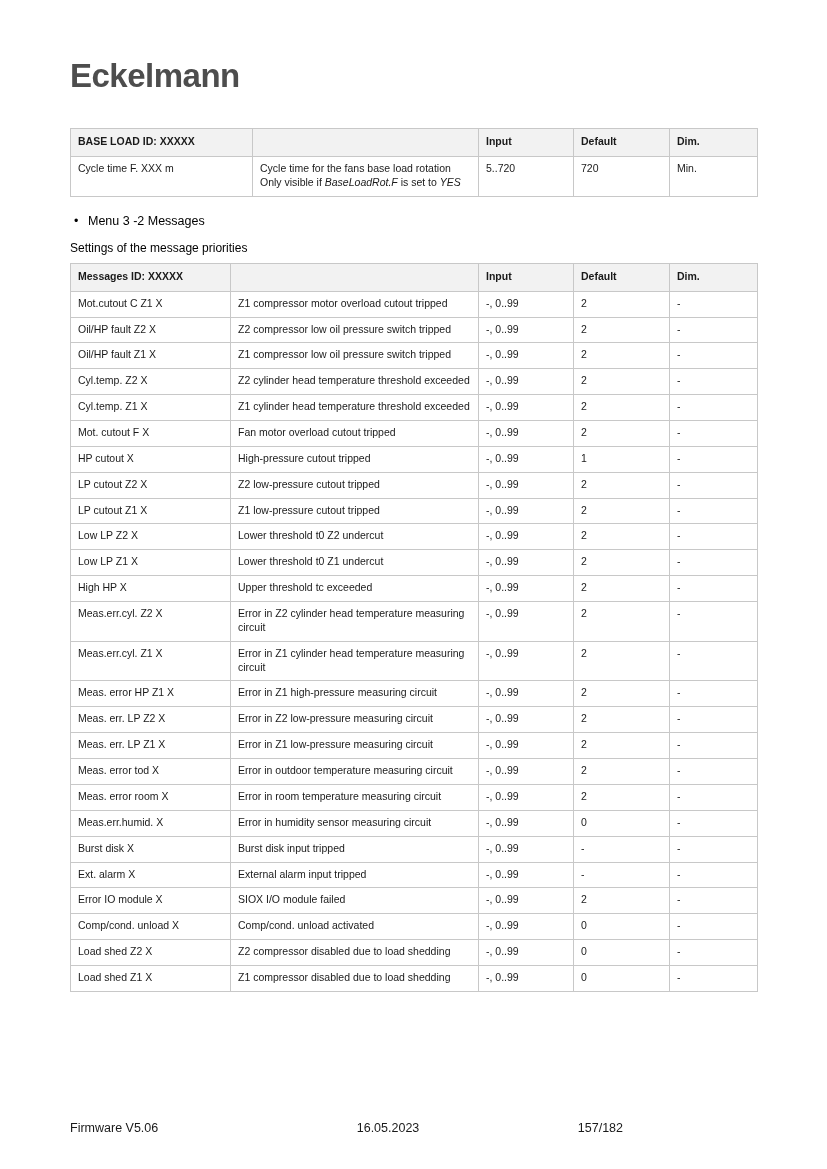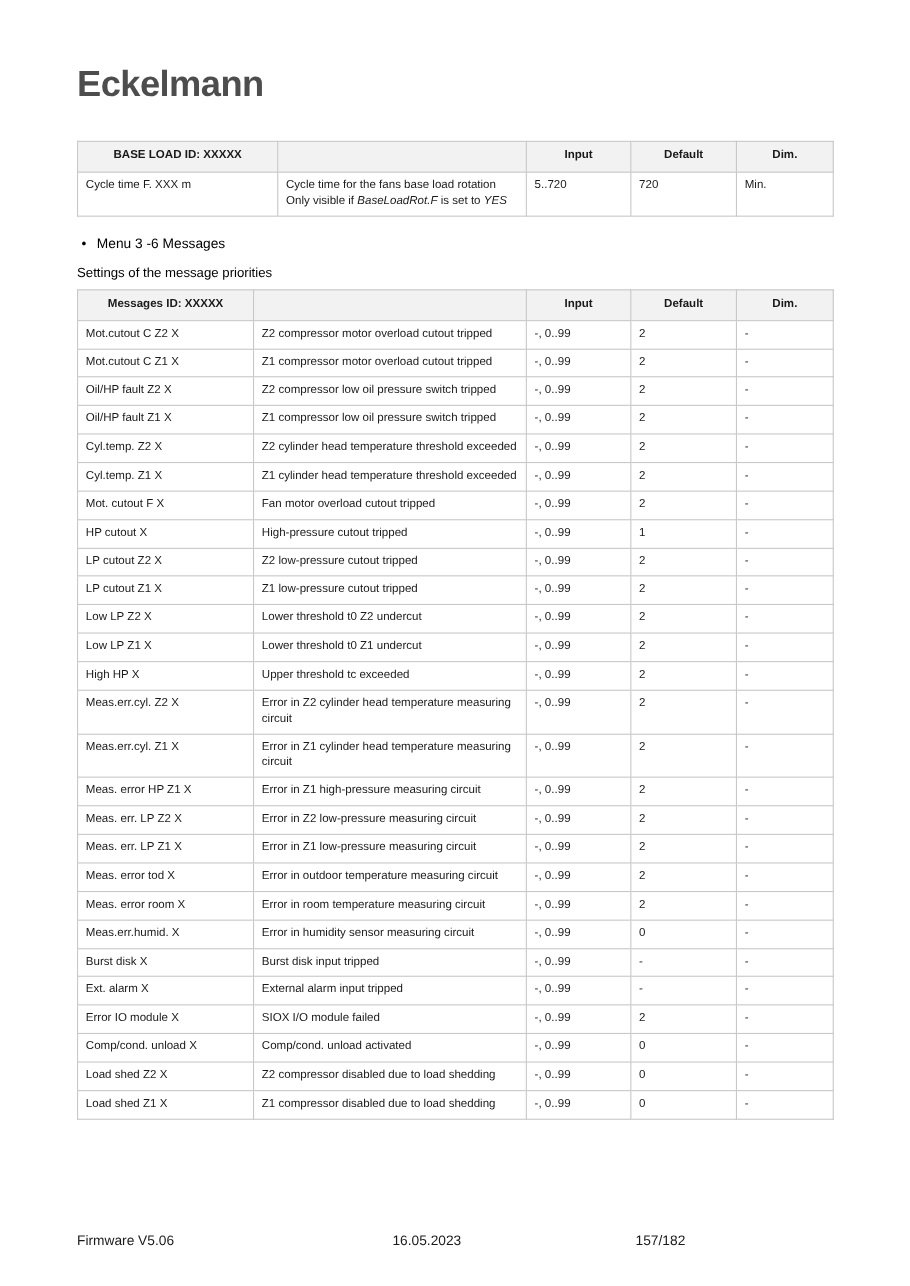--- a/index.html
+++ b/index.html
@@ -43,21 +43,20 @@
     text-align: left;
     font-weight: normal;
     line-height: 1.32;
   }
   table.param thead th {
     background: #f2f2f2;
     font-weight: bold;
     font-size: 10.5px;
     padding-top: 6px;
     padding-bottom: 7px;
-    text-align: center;
   }
   .t1 col.c1 { width: 182px; }
   .bullet-line {
     margin: 17px 0 0 0;
     font-size: 12.5px;
     padding-left: 18px;
     position: relative;
     color: #000;
   }
   .bullet-line .dot {
@@ -118,21 +117,21 @@
         </td>
         <td>5..720</td>
         <td>720</td>
         <td>Min.</td>
       </tr>
     </tbody>
   </table>
 
   <div class="bullet-line">
     <span class="dot">•</span>
-    <span>Menu 3 -6 Messages</span>
+    <span>Menu 3 -2 Messages</span>
   </div>
 
   <div class="subtitle">Settings of the message priorities</div>
 
   <table class="param t2">
     <colgroup>
       <col style="width:160px">
       <col style="width:248px">
       <col style="width:95px">
       <col style="width:96px">
@@ -142,27 +141,20 @@
       <tr>
         <th>Messages ID: XXXXX</th>
         <th></th>
         <th>Input</th>
         <th>Default</th>
         <th>Dim.</th>
       </tr>
     </thead>
     <tbody id="messages-body">
         <tr>
-          <td>Mot.cutout C Z2 X</td>
-          <td>Z2 compressor motor overload cutout tripped</td>
-          <td>-, 0..99</td>
-          <td>2</td>
-          <td>-</td>
-        </tr>
-        <tr>
           <td>Mot.cutout C Z1 X</td>
           <td>Z1 compressor motor overload cutout tripped</td>
           <td>-, 0..99</td>
           <td>2</td>
           <td>-</td>
         </tr>
         <tr>
           <td>Oil/HP fault Z2 X</td>
           <td>Z2 compressor low oil pressure switch tripped</td>
           <td>-, 0..99</td>

